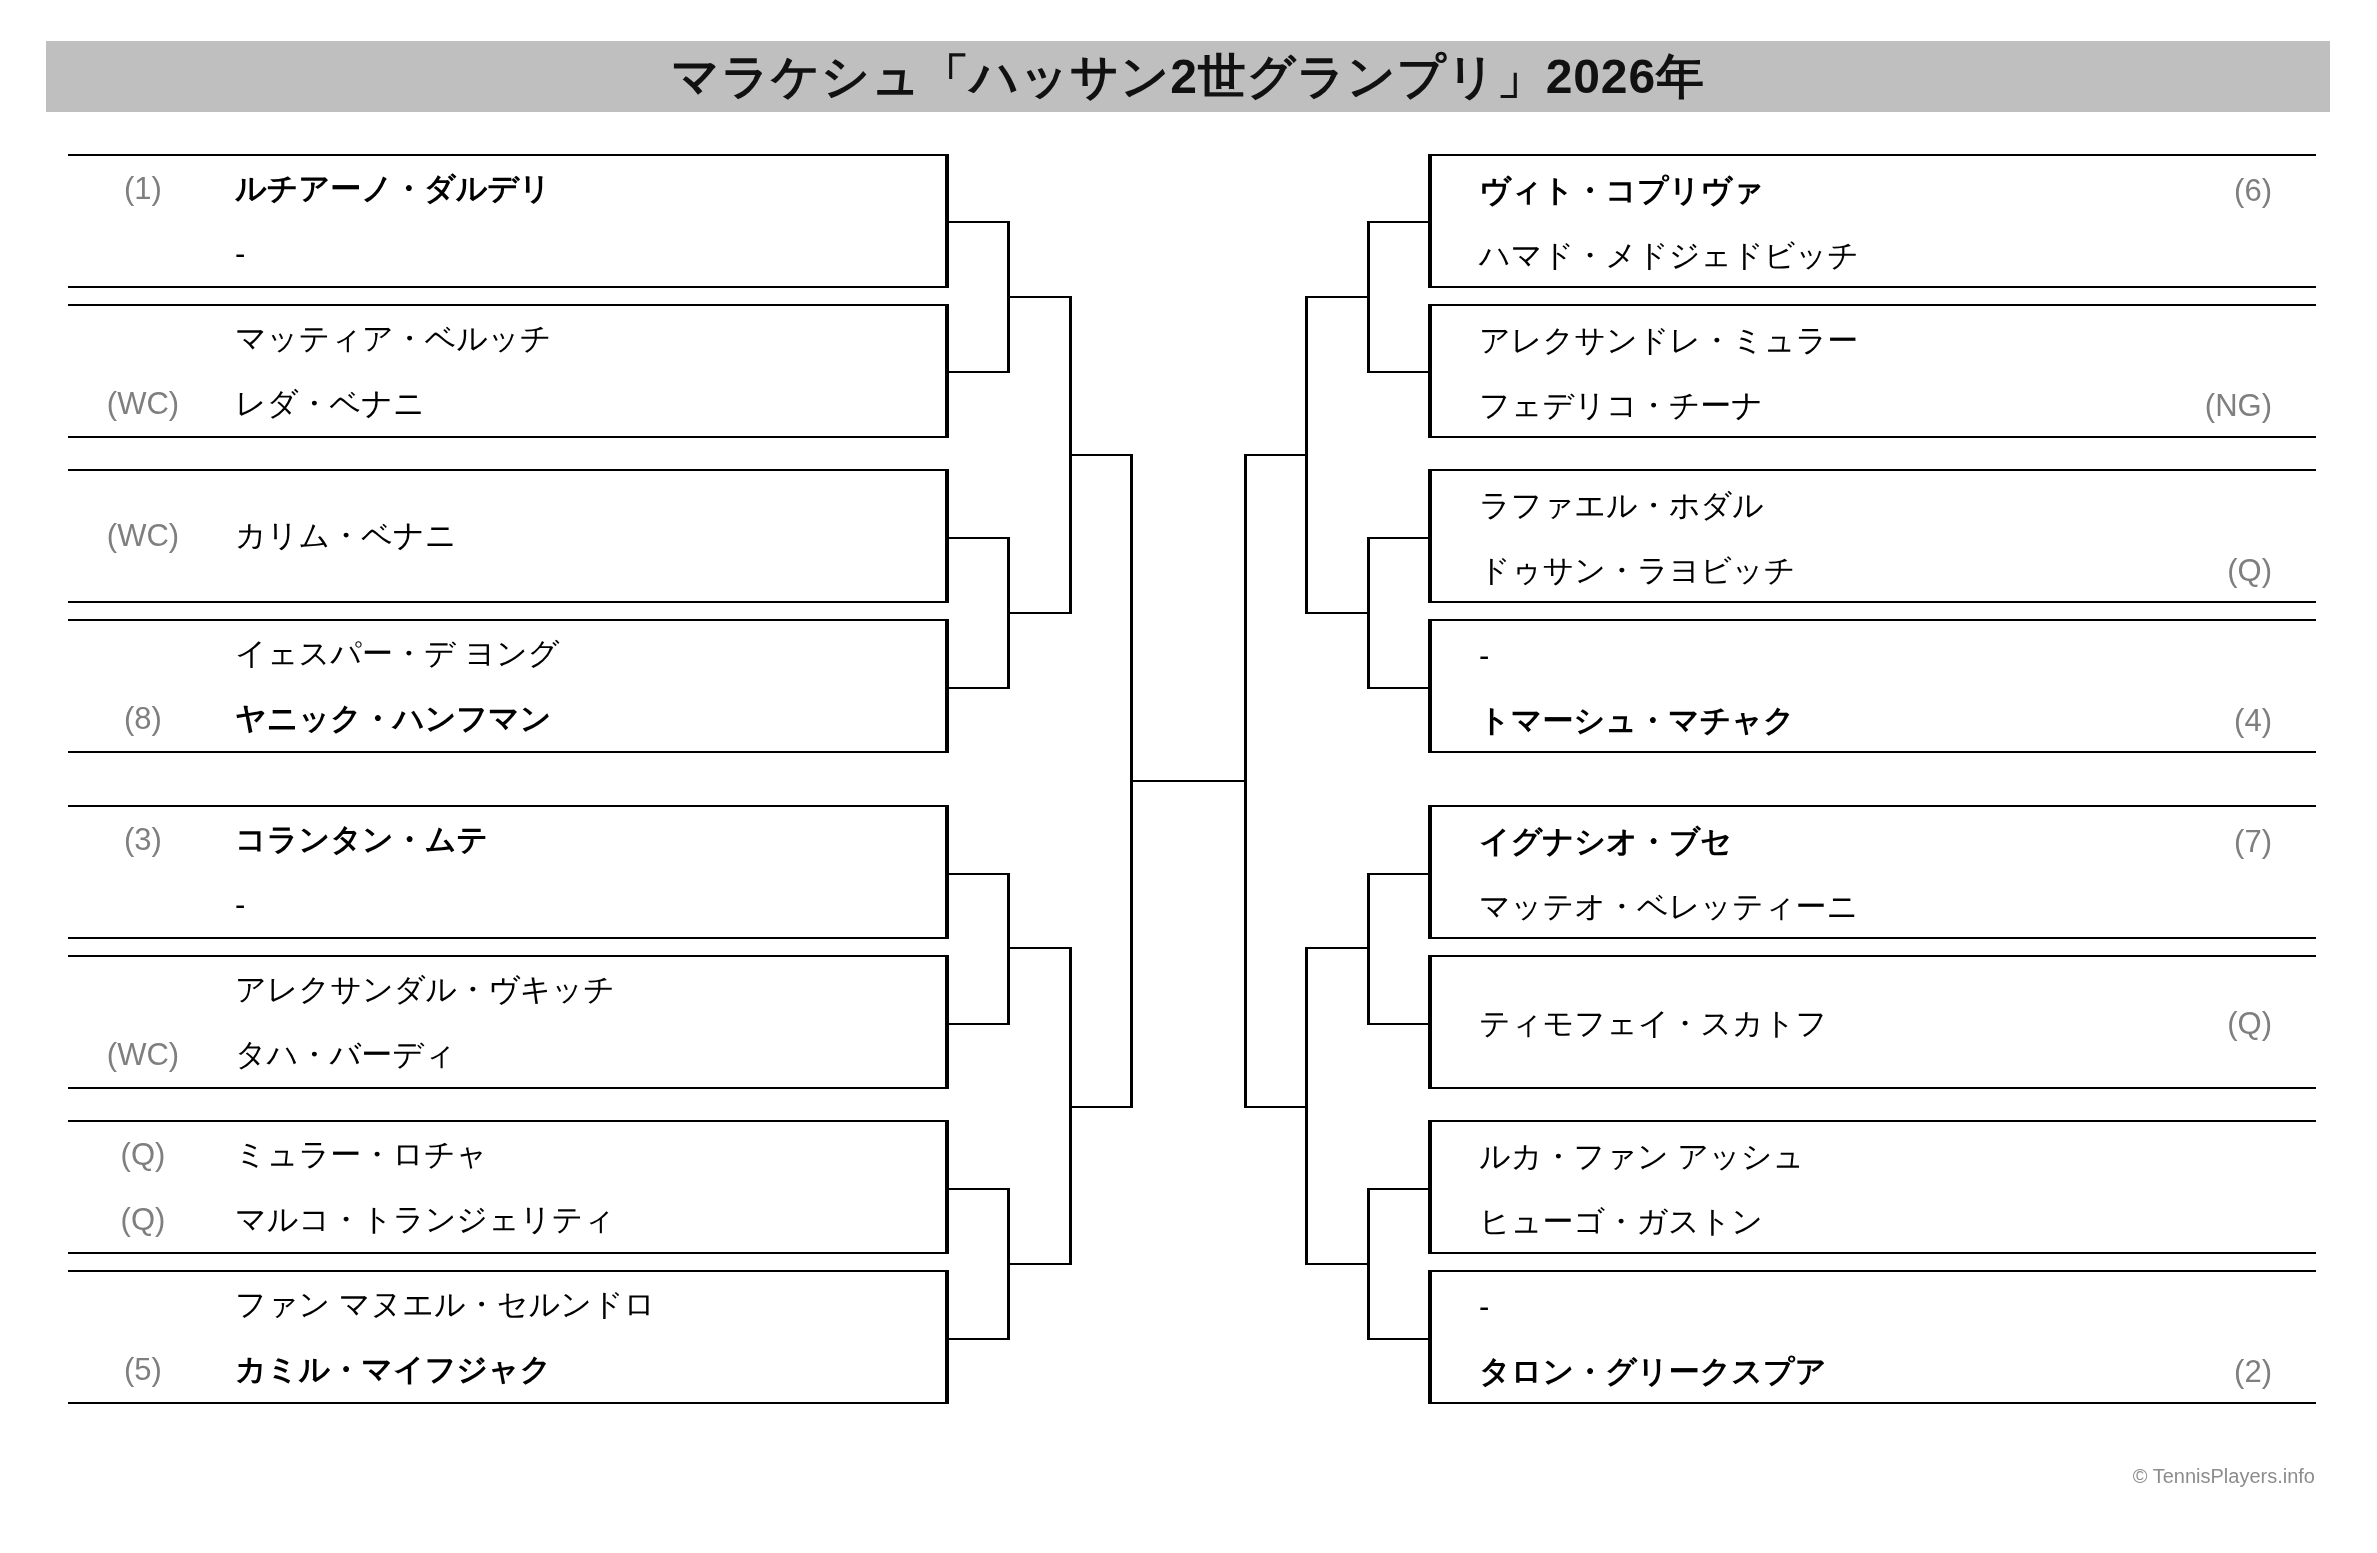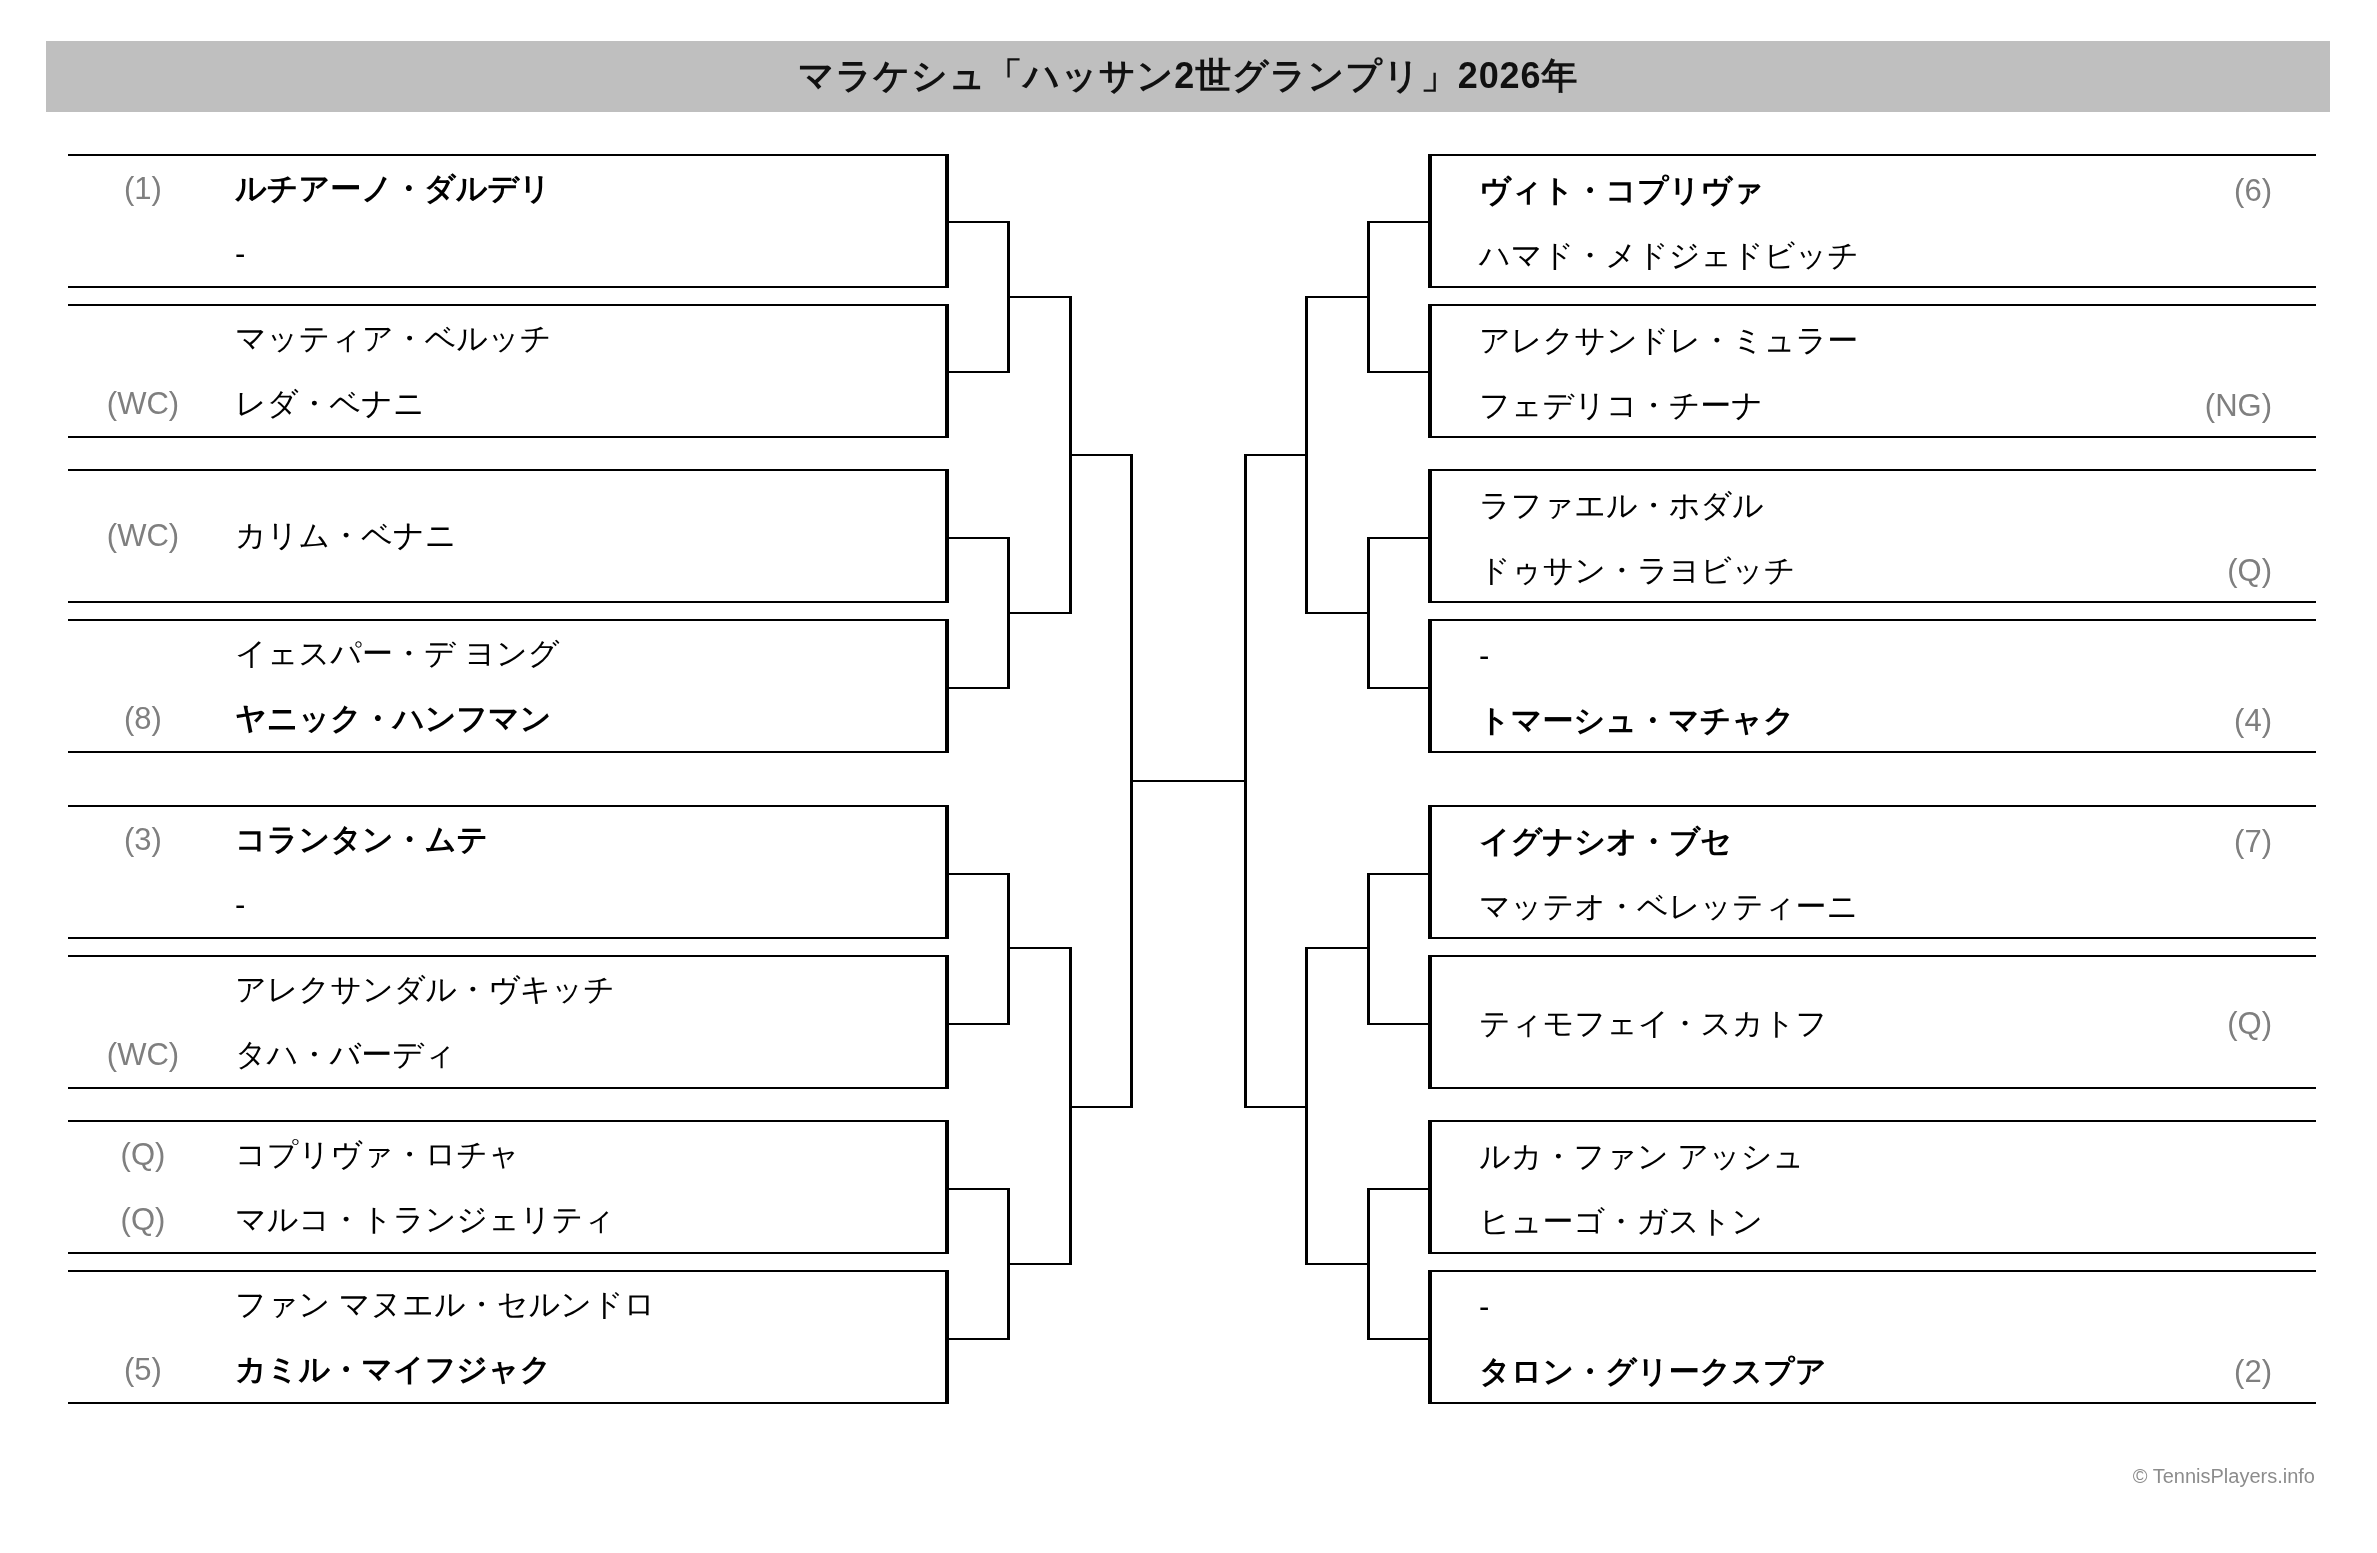--- a/index.html
+++ b/index.html
@@ -5,21 +5,21 @@
   * { margin:0; padding:0; box-sizing:border-box; }
   html,body { background:#fff; }
   body { font-family:"Liberation Sans","DejaVu Sans",sans-serif; }
   #stage { position:relative; width:2377px; height:1554px; background:#fff; overflow:hidden; }
 
   
   .titlebar {
     position:absolute; left:46px; top:41px; width:2284px; height:71px;
     background:#bfbfbf; display:flex; align-items:center; justify-content:center;
   }
-  .titlebar .t { font-size:36px; font-weight:700; color:#111; letter-spacing:0.9px; }
+  .titlebar .t { font-size:48px; font-weight:700; color:#111; letter-spacing:0.9px; }
 
   
   .match {
     position:absolute; height:134px;
     border-top:2.8px solid #000; border-bottom:2.8px solid #000;
     display:flex; flex-direction:column; background:transparent;
   }
   .match.left  { left:68px;   width:881px; border-right:4.7px solid #000; }
   .match.right { left:1428px; width:888px; border-left:4.7px solid #000; }
   .row { flex:1 1 0; display:flex; align-items:center; font-size:31px; color:#000; white-space:nowrap; }
@@ -99,21 +99,21 @@
       <span class="name">アレクサンダル・ヴキッチ</span>
     </div>
     <div class="row">
       <span class="tag">(WC)</span>
       <span class="name">タハ・バーディ</span>
     </div>
   </div>
   <div class="match left" style="top:1120px">
     <div class="row">
       <span class="tag">(Q)</span>
-      <span class="name">コプリヴァ・ロチャ</span>
+      <span class="name">ミュラー・ロチャ</span>
     </div>
     <div class="row">
       <span class="tag">(Q)</span>
       <span class="name">マルコ・トランジェリティ</span>
     </div>
   </div>
   <div class="match left" style="top:1270px">
     <div class="row">
       <span class="tag"></span>
       <span class="name">ファン マヌエル・セルンドロ</span>

